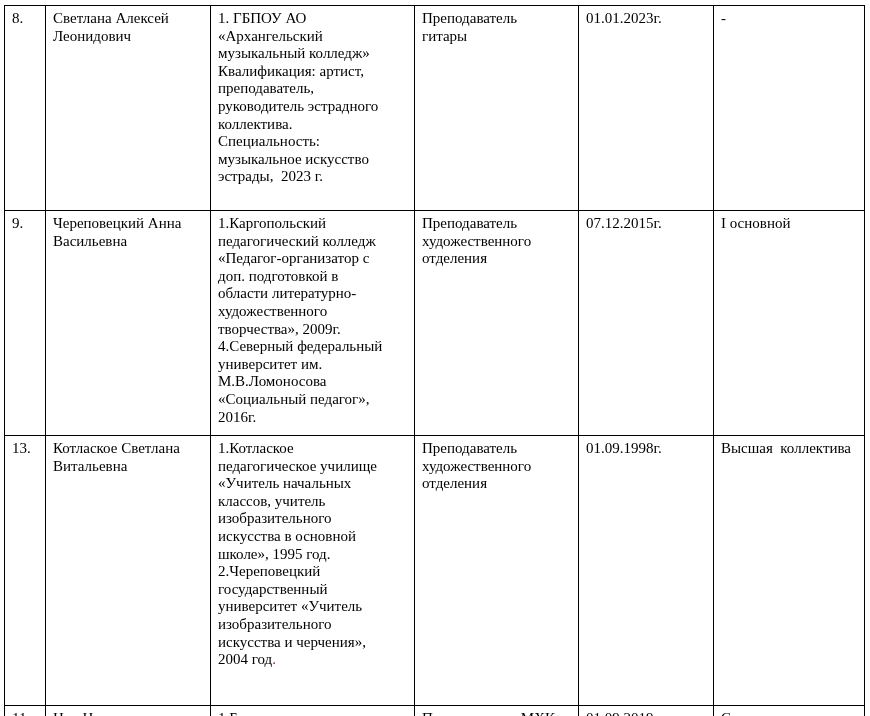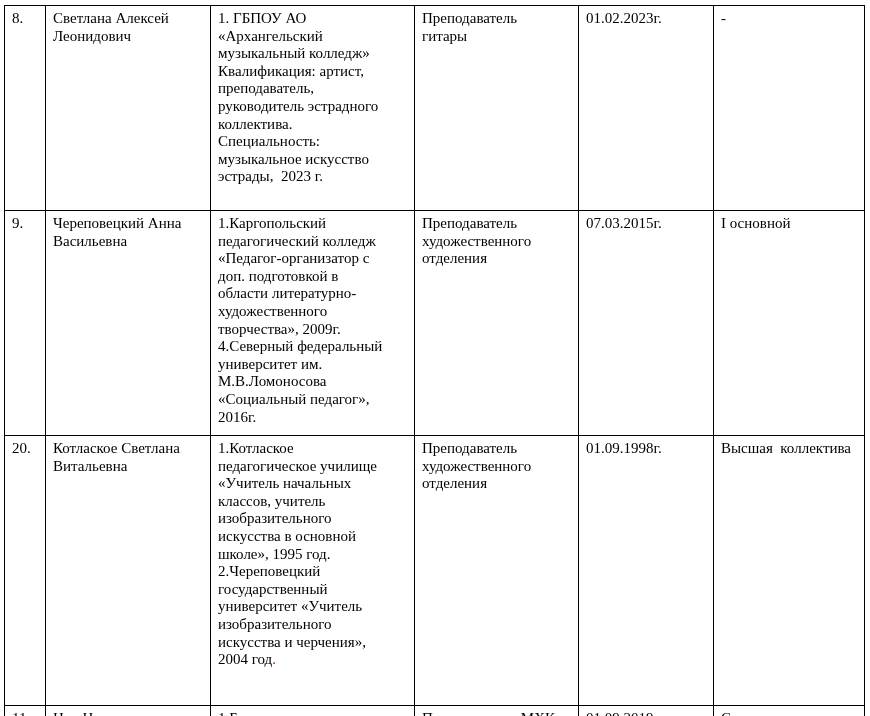--- a/index.html
+++ b/index.html
@@ -69,21 +69,21 @@
 музыкальный колледж»
 Квалификация: артист,
 преподаватель,
 руководитель эстрадного
 коллектива.
 Специальность:
 музыкальное искусство
 эстрады,  2023 г.</span><span class="red-mark"></span></td>
         <td><span>Преподаватель
 гитары</span></td>
-        <td><span>01.02.2023г.</span></td>
+        <td><span>01.01.2023г.</span></td>
         <td><span>-</span></td>
       </tr>
       <tr class="row-9">
         <td><span>9.</span></td>
         <td><span>Череповецкий Анна
 Васильевна</span></td>
         <td><span>1.Каргопольский
 педагогический колледж
 «Педагог-организатор с
 доп. подготовкой в
@@ -91,25 +91,25 @@
 художественного
 творчества», 2009г.
 4.Северный федеральный
 университет им.
 М.В.Ломоносова
 «Социальный педагог»,
 2016г.</span><span class="red-mark"></span></td>
         <td><span>Преподаватель
 художественного
 отделения</span></td>
-        <td><span>07.03.2015г.</span></td>
+        <td><span>07.12.2015г.</span></td>
         <td><span>I основной</span></td>
       </tr>
       <tr class="row-10">
-        <td><span>20.</span></td>
+        <td><span>13.</span></td>
         <td><span>Котлаское Светлана
 Витальевна</span></td>
         <td><span>1.Котлаское
 педагогическое училище
 «Учитель начальных
 классов, учитель
 изобразительного
 искусства в основной
 школе», 1995 год.
 2.Череповецкий

